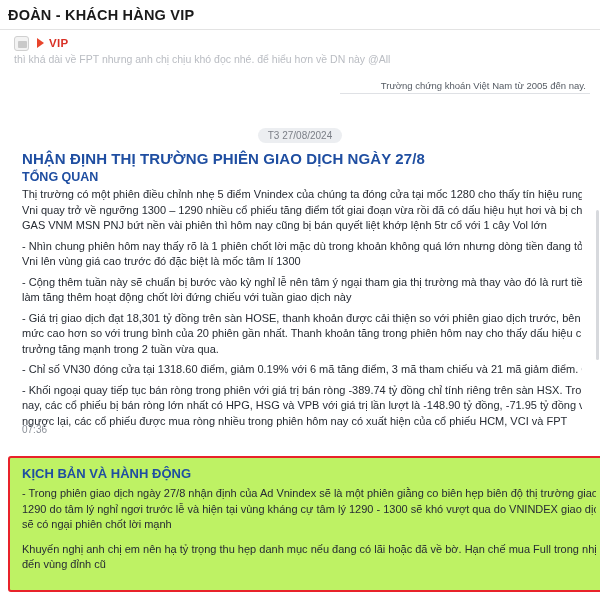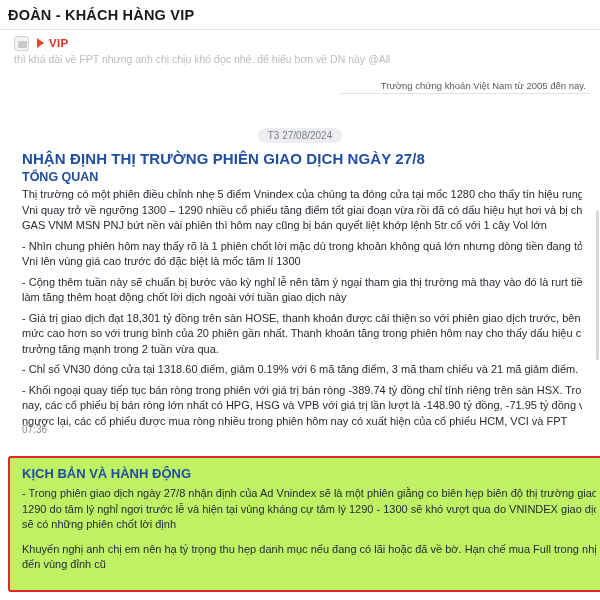--- a/index.html
+++ b/index.html
@@ -232,40 +232,40 @@
     <div class="msg-sub">TỔNG QUAN</div>
 
     <p class="msg-p">Thị trường có một phiên điều chỉnh nhẹ 5 điểm Vnindex của chúng ta đóng cửa tại mốc 1280 cho thấy tín hiệu rung lắc bắt đ</p>
     <p class="msg-p">Vni quay trở về ngưỡng 1300 – 1290 nhiều cổ phiếu tăng điểm tốt giai đoạn vừa rồi đã có dấu hiệu hụt hơi và bị chốt lời khá k</p>
     <p class="msg-p">GAS VNM MSN PNJ bứt nền vài phiên thì hôm nay cũng bị bán quyết liệt khớp lệnh 5tr cổ với 1 cây Vol lớn</p>
     <div class="msg-gap"></div>
     <p class="msg-p">- Nhìn chung phiên hôm nay thấy rõ là 1 phiên chốt lời mặc dù trong khoản không quá lớn nhưng dòng tiền đang tỏ ra xu hư</p>
     <p class="msg-p">Vni lên vùng giá cao trước đó đặc biệt là mốc tâm lí 1300</p>
     <div class="msg-gap"></div>
     <p class="msg-p">- Cộng thêm tuần này sẽ chuẩn bị bước vào kỳ nghỉ lễ nên tâm ý ngại tham gia thị trường mà thay vào đó là rurt tiền nghỉ n</p>
-    <p class="msg-p">làm tăng thêm hoạt động chốt lời dịch ngoài với tuần giao dịch này</p>
+    <p class="msg-p">làm tăng thêm hoạt động chốt lời đứng chiếu với tuần giao dịch này</p>
     <div class="msg-gap"></div>
     <p class="msg-p">- Giá trị giao dịch đạt 18,301 tỷ đồng trên sàn HOSE, thanh khoản được cải thiện so với phiên giao dịch trước, bên cạnh đó tha</p>
     <p class="msg-p">mức cao hơn so với trung bình của 20 phiên gần nhất. Thanh khoản tăng trong phiên hôm nay cho thấy dấu hiệu chốt lời của</p>
     <p class="msg-p">trưởng tăng mạnh trong 2 tuần vừa qua.</p>
     <div class="msg-gap"></div>
     <p class="msg-p">- Chỉ số VN30 đóng cửa tại 1318.60 điểm, giảm 0.19% với 6 mã tăng điểm, 3 mã tham chiếu và 21 mã giảm điểm. Các cổ phiếu</p>
     <div class="msg-gap"></div>
     <p class="msg-p">- Khối ngoại quay tiếp tục bán ròng trong phiên với giá trị bán ròng -389.74 tỷ đồng chỉ tính riêng trên sàn HSX. Trong phiên</p>
     <p class="msg-p">nay, các cổ phiếu bị bán ròng lớn nhất có HPG, HSG và VPB với giá trị lần lượt là -148.90 tỷ đồng, -71.95 tỷ đồng và -65.90 tỷ</p>
     <p class="msg-p">ngược lại, các cổ phiếu được mua ròng nhiều trong phiên hôm nay có xuất hiện của cổ phiếu HCM, VCI và FPT</p>
   </div>
 
   <div class="msg-time">07:36</div>
 
   <div class="redbox">
     <div class="redbox-title">KỊCH BẢN VÀ HÀNH ĐỘNG</div>
     <p>- Trong phiên giao dịch ngày 27/8 nhận định của Ad Vnindex sẽ là một phiên giằng co biên hẹp biên độ thị trường giao d</p>
     <p>1290 do tâm lý nghỉ ngơi trước lễ và hiện tại vùng kháng cự tâm lý 1290 - 1300 sẽ khó vượt qua do VNINDEX giao dịch ch</p>
-    <p>sẽ có những phiên chốt lời định</p>
+    <p>sẽ có ngại phiên chốt lời mạnh</p>
     <div class="spacer"></div>
     <p>Khuyến nghị anh chị em nên hạ tỷ trọng thu hẹp danh mục nếu đang có lãi hoặc đã về bờ. Hạn chế mua Full trong nhịp n</p>
     <p>đến vùng đỉnh cũ</p>
   </div>
 
   <div class="scrollbar">
     <div class="scrollbar-thumb"></div>
   </div>
 
 </div>

